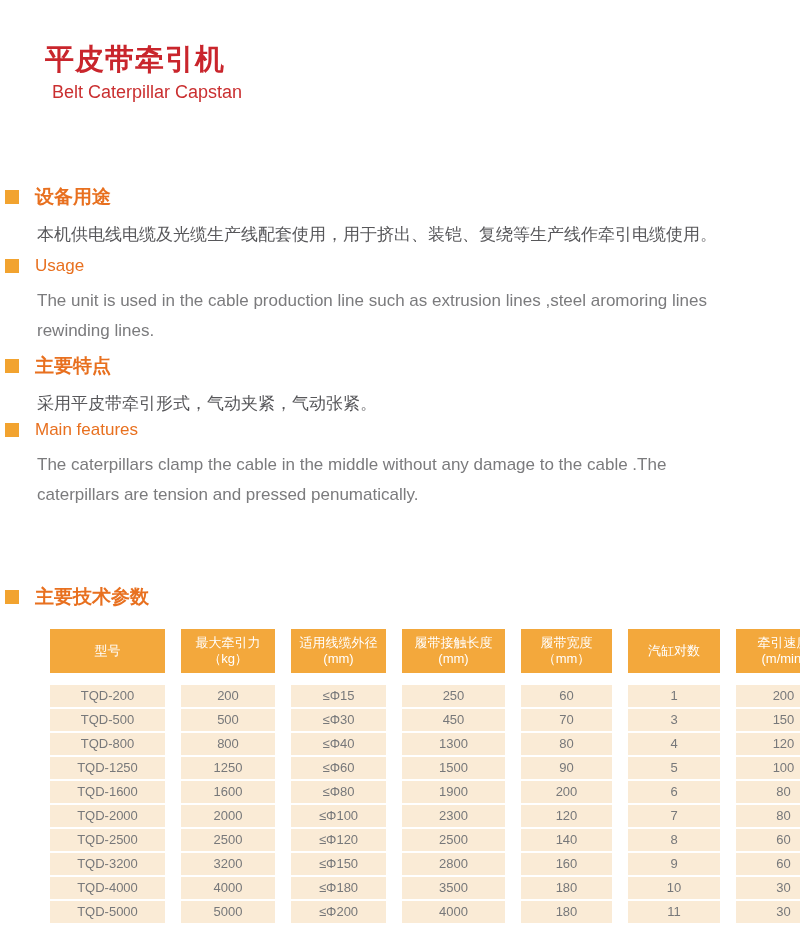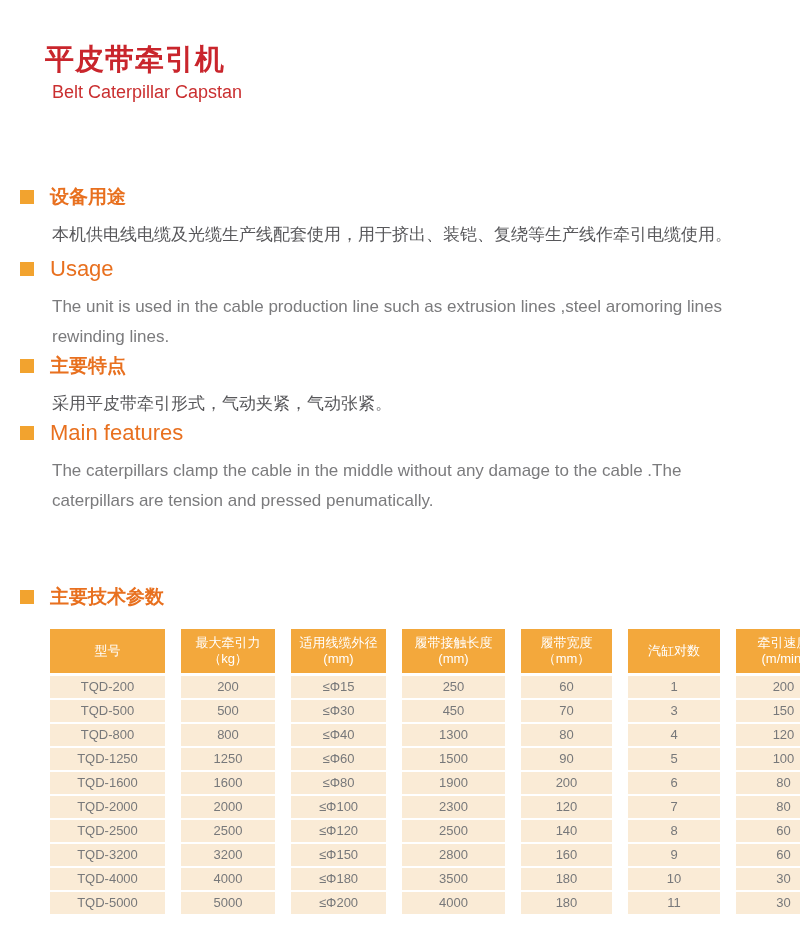--- a/index.html
+++ b/index.html
@@ -14,47 +14,47 @@
   .title-cn{
     position:absolute;left:45px;top:40px;margin:0;
     font-size:29px;font-weight:bold;color:#C9252C;letter-spacing:1px;
   }
   .title-en{
     position:absolute;left:52px;top:82px;margin:0;
     font-size:18px;font-weight:normal;color:#CA2F30;
   }
 
   
-  .sec{position:absolute;left:20px;width:760px;}
+  .sec{position:absolute;left:5px;width:760px;}
   .sec-head{display:flex;align-items:center;gap:16px;}
   .bullet{
     width:14px;height:14px;background:#F2A32F;flex:0 0 14px;display:inline-block;
   }
   .sec-title{margin:0;font-weight:bold;color:#E8701F;}
   .sec-title.cn{font-size:19px;}
-  .sec-title.en{font-size:22px;font-weight:normal;}
+  .sec-title.en{font-size:17px;font-weight:normal;}
   .sec-body{
     margin:10px 0 0 32px;font-size:17px;line-height:30px;color:#57575A;
     width:715px;
   }
   .sec-body.en{color:#7B7B7D;}
 
   
   .spec-table{position:absolute;left:50px;top:629px;width:703px;}
   .grid-row{
     display:grid;
     grid-template-columns:115px 94px 95px 103px 91px 92px 95px;
     column-gap:16px;
   }
   .th{
     background:#F3A83C;color:#ffffff;height:44px;
     display:flex;flex-direction:column;align-items:center;justify-content:center;
     font-size:13px;line-height:16px;text-align:center;
   }
-  .table-body{display:flex;flex-direction:column;gap:2px;margin-top:3px;}
+  .table-body{display:flex;flex-direction:column;gap:2px;margin-top:12px;}
   .td{
     background:#FAEBD6;color:#77787A;height:22px;line-height:22px;
     text-align:center;font-size:13px;
   }
 </style>
 </head>
 <body>
 
 <div class="page">
 

